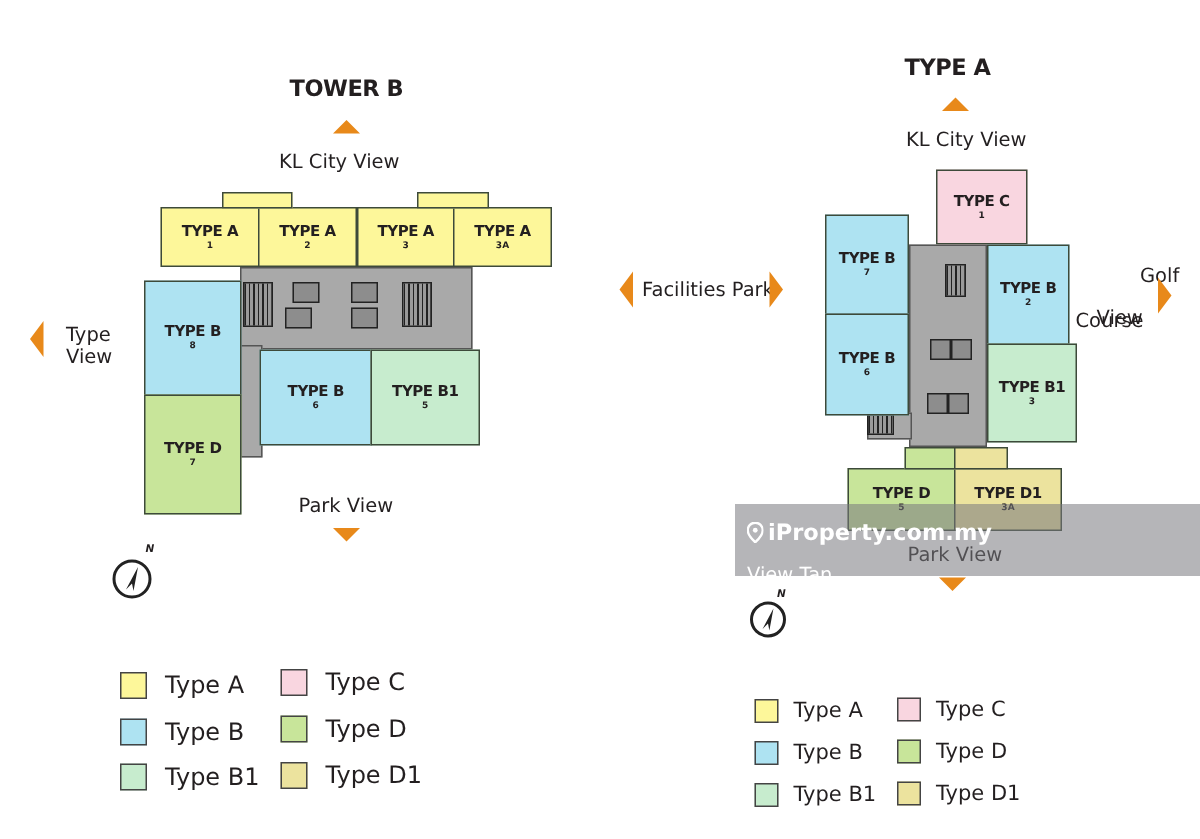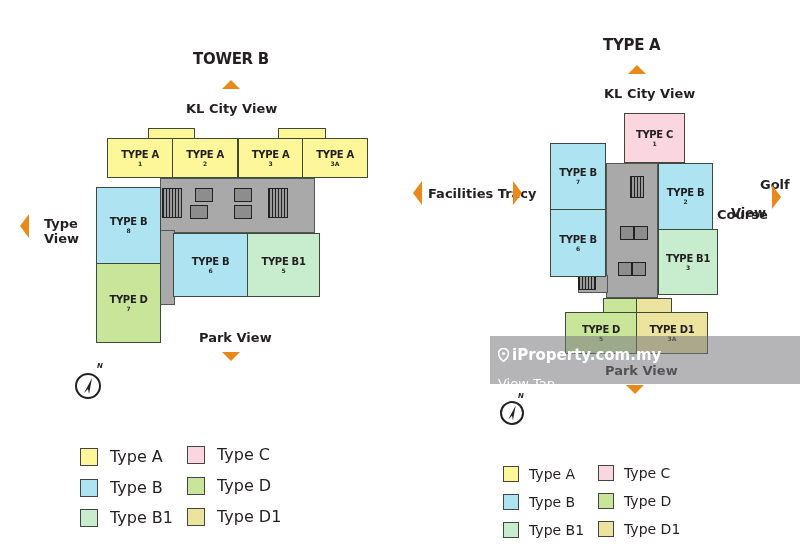--- a/index.html
+++ b/index.html
@@ -1,17 +1,17 @@
 <!DOCTYPE html>
 <html><head>
 <meta charset="utf-8">
 <style>
   html,body{margin:0;padding:0;background:#fff;}
   body{width:800px;height:559px;position:relative;overflow:hidden;font-family:"DejaVu Sans","Liberation Sans",sans-serif;color:#231f20;}
-  .abs{position:absolute;font-weight:bold;}
+  .abs{position:absolute;}
   .title{font-weight:bold;font-size:15px;letter-spacing:-0.3px;}
   .view{font-size:13px;line-height:15px;}
   .arrow-up{width:0;height:0;border-left:9px solid transparent;border-right:9px solid transparent;border-bottom:9px solid #e8891a;}
   .arrow-down{width:0;height:0;border-left:9px solid transparent;border-right:9px solid transparent;border-top:9px solid #e8891a;}
   .arrow-left{width:0;height:0;border-top:12px solid transparent;border-bottom:12px solid transparent;border-right:9px solid #e8891a;}
   .arrow-right{width:0;height:0;border-top:12px solid transparent;border-bottom:12px solid transparent;border-left:9px solid #e8891a;}
   .unit{position:absolute;border:1px solid #3d4a3a;box-sizing:border-box;display:flex;flex-direction:column;align-items:center;justify-content:center;}
   .unit .t{font-size:10px;font-weight:bold;letter-spacing:-0.3px;line-height:11px;}
   .unit .n{font-size:6px;font-weight:bold;line-height:8px;}
   .core{position:absolute;background:#a9a9a9;border:1px solid #555;box-sizing:border-box;}
@@ -121,21 +121,21 @@
     <span class="legend-label">Type D1</span>
   </div>
 </div>
 
 <div>
   <div class="abs title" style="left:603px;top:36px;">TYPE A</div>
   <div class="abs arrow-up" style="left:628px;top:65px;"></div>
   <div class="abs view" style="left:604px;top:86px;">KL City View</div>
 
   <div class="abs arrow-left" style="left:413px;top:181px;"></div>
-  <div class="abs view" style="left:428px;top:186px;">Facilities Tracy</div>
+  <div class="abs view" style="left:428px;top:186px;">Facilities Park</div>
   <div class="abs arrow-right" style="left:513px;top:181px;"></div>
 
   <div class="abs view" style="left:760px;top:177px;text-align:right;width:24px;">Golf</div>
   <div class="abs view" style="left:717px;top:191px;margin-top:16px;">Course</div>
   <div class="abs view" style="left:731px;top:205px;">View</div>
   <div class="abs arrow-right" style="left:772px;top:185px;"></div>
 
   <div class="core" style="left:606px;top:163px;width:52px;height:135px;"></div>
   <div class="core" style="left:578px;top:275px;width:30px;height:18px;"></div>
   <div class="stair" style="left:630px;top:176px;width:14px;height:22px;"></div>

